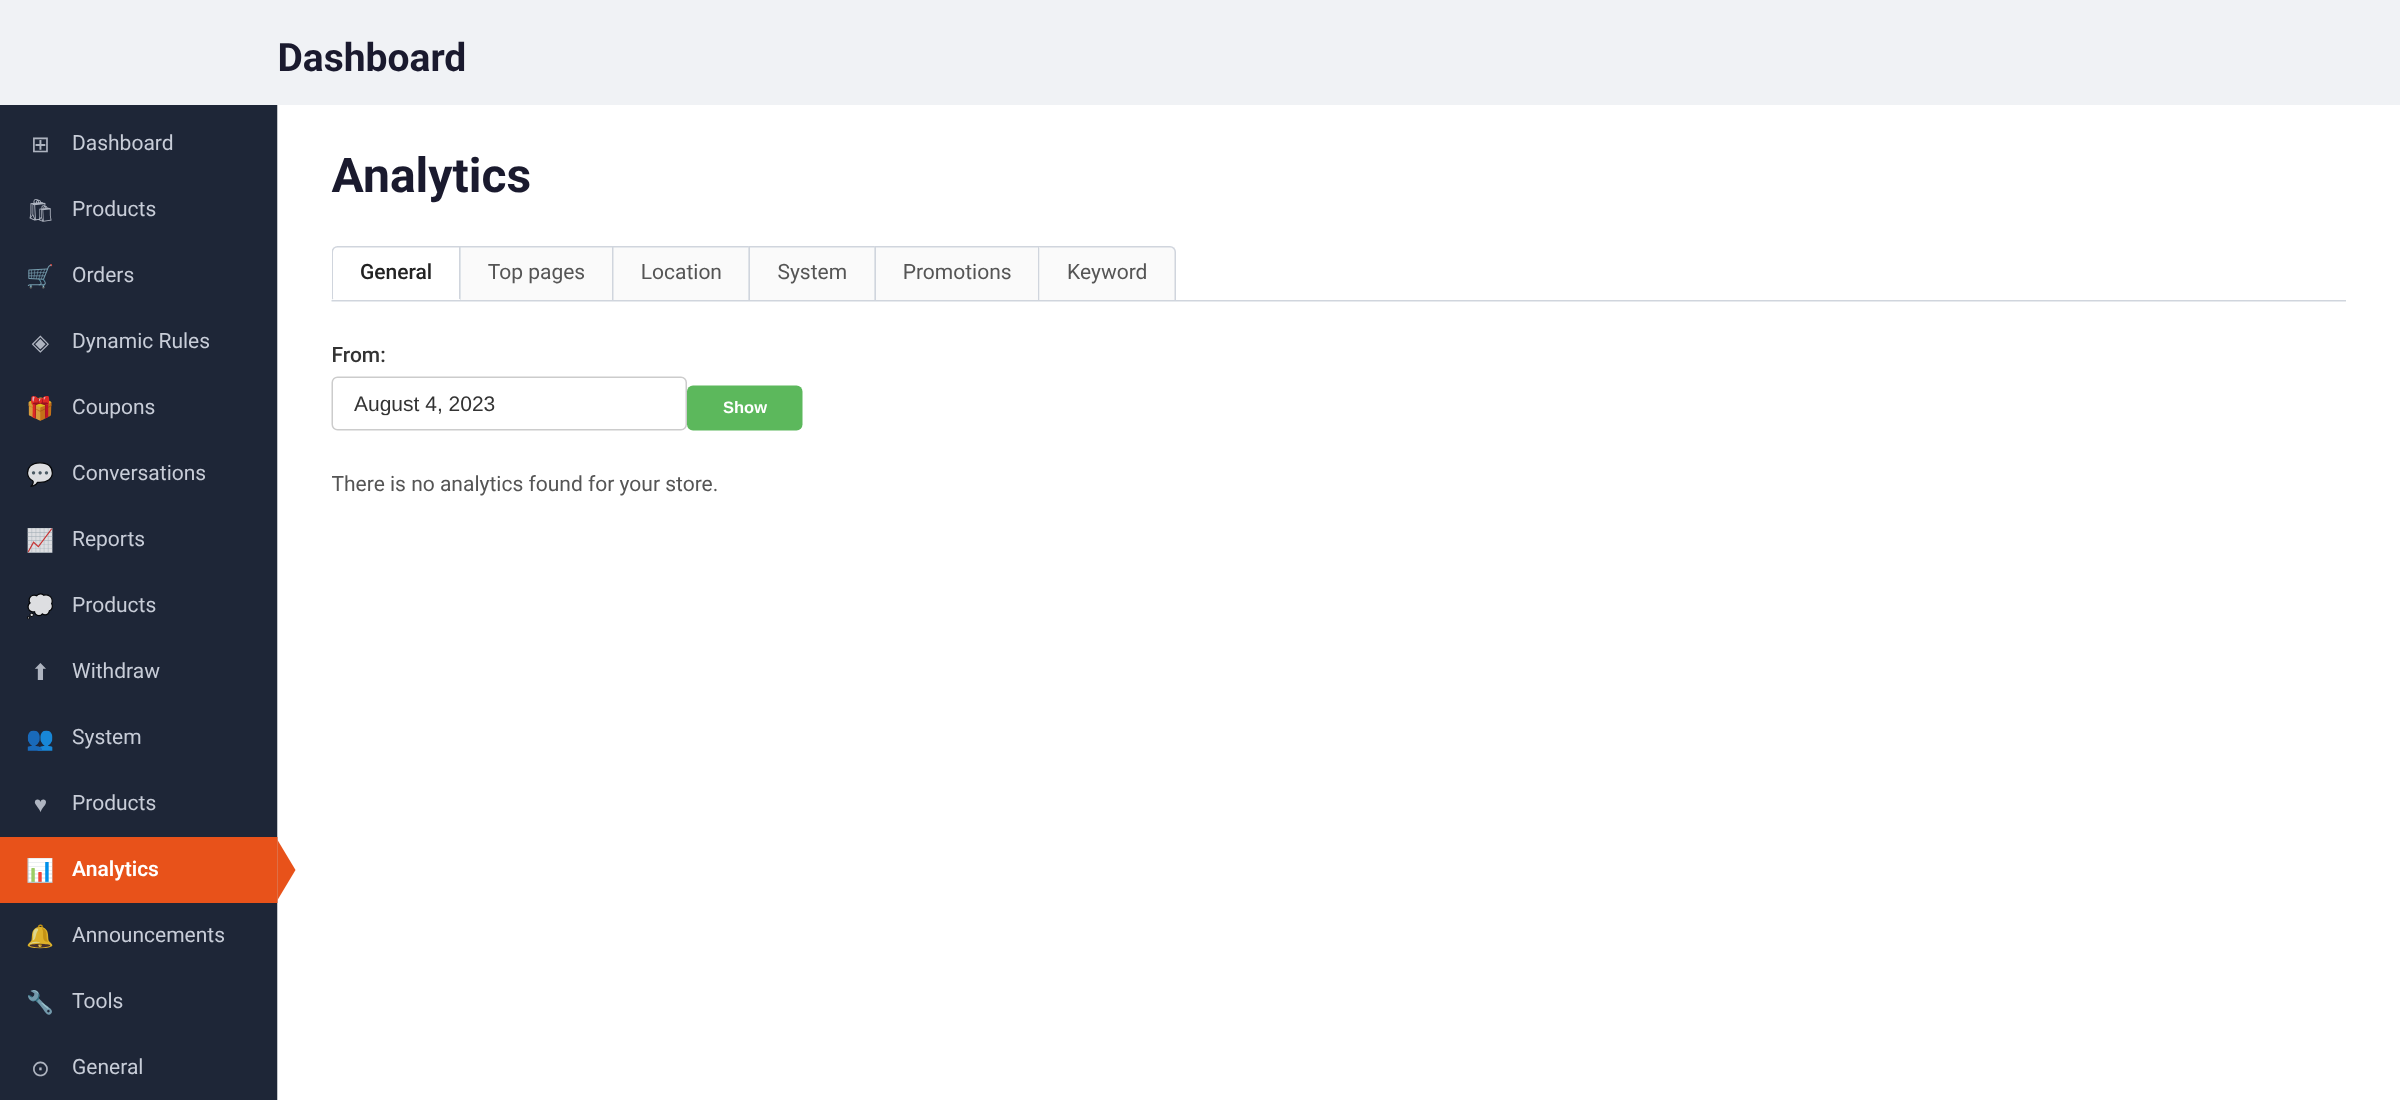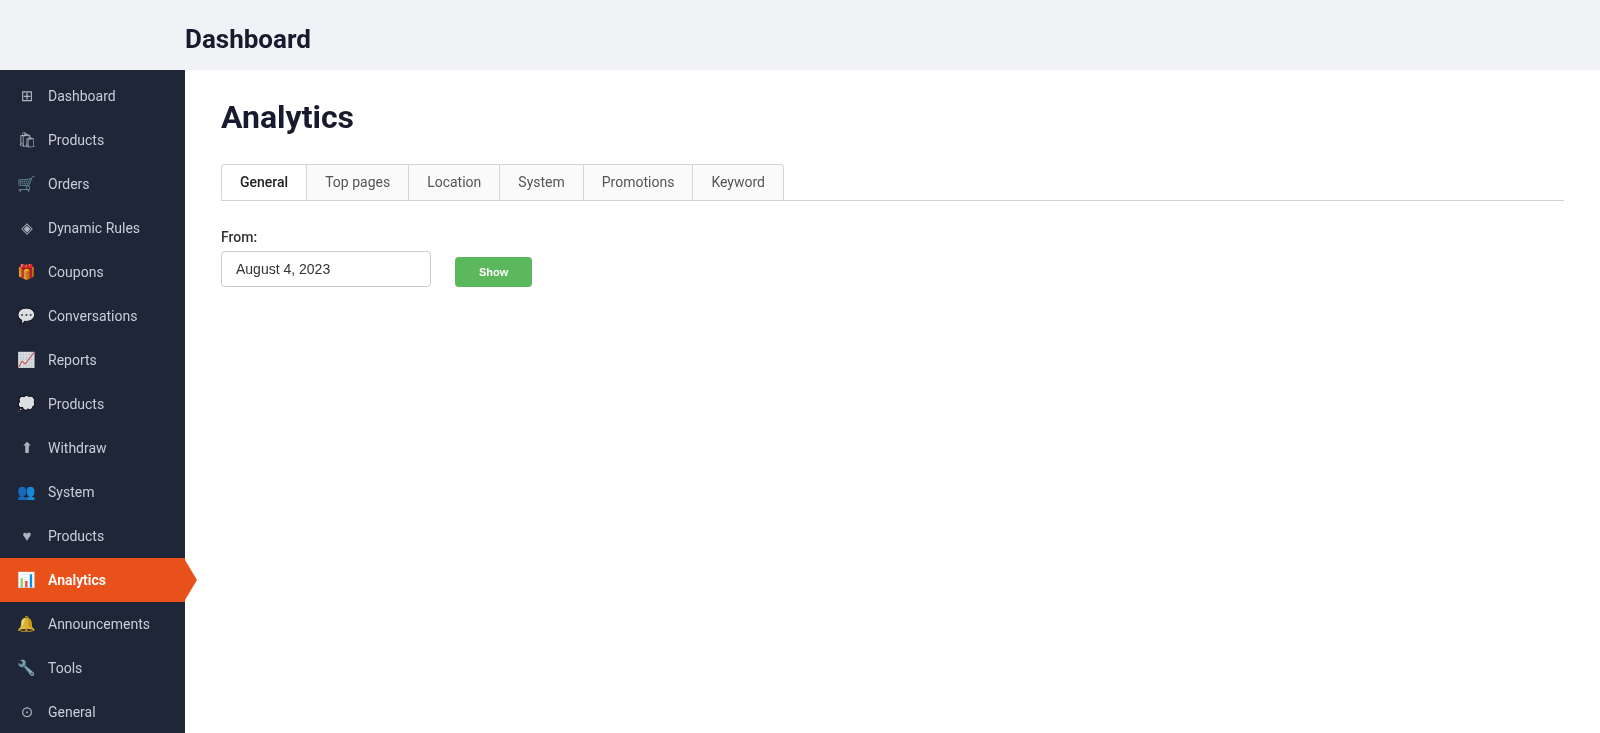--- a/index.html
+++ b/index.html
@@ -116,40 +116,39 @@
       color: #222;
       font-weight: 500;
       border-bottom: 1px solid #fff;
       z-index: 1;
     }
 
     
     .filter-row {
       display: flex;
       align-items: flex-end;
-      gap: 24px;
       margin-bottom: 28px;
     }
     .filter-group {
       display: flex;
       flex-direction: column;
       gap: 6px;
     }
     .filter-label {
       font-size: 14px;
       color: #333;
       font-weight: 500;
     }
     .filter-input {
       border: 1px solid #ccc;
       border-radius: 4px;
       padding: 9px 14px;
       font-size: 14px;
       color: #333;
-      width: 210px;
+      width: 237px;
       background: #fff;
       outline: none;
     }
 
     .show-btn {
       padding: 9px 24px;
       background: #5cb85c;
       color: #fff;
       border: none;
       border-radius: 4px;
@@ -251,15 +250,16 @@
       </div>
 
     <div class="filter-row">
       <div class="filter-group">
         <label class="filter-label">From:</label>
         <input class="filter-input" type="text" value="August 4, 2023" style="">
       </div>
       <button class="show-btn">Show</button>
     </div>
 
+    <p class="no-data-msg">There is no analytics found for your store.</p>
 
   </main>
 </div>
 
 </body></html>

